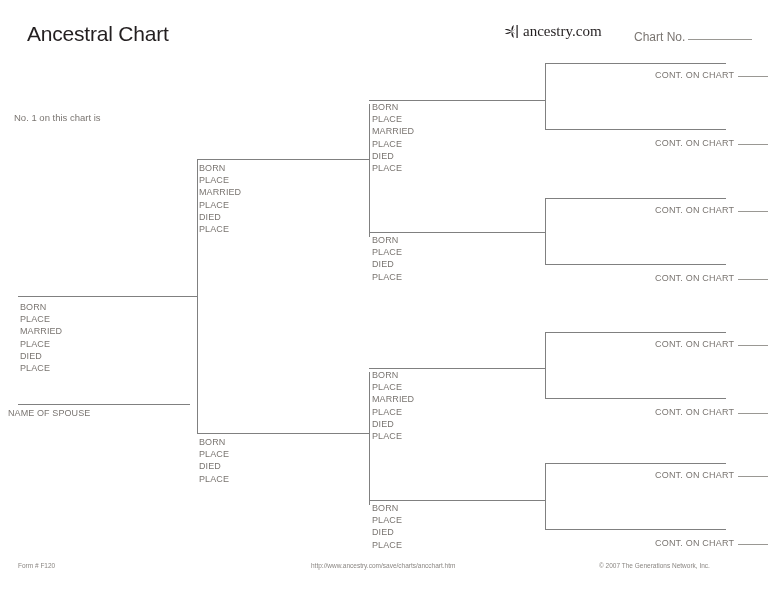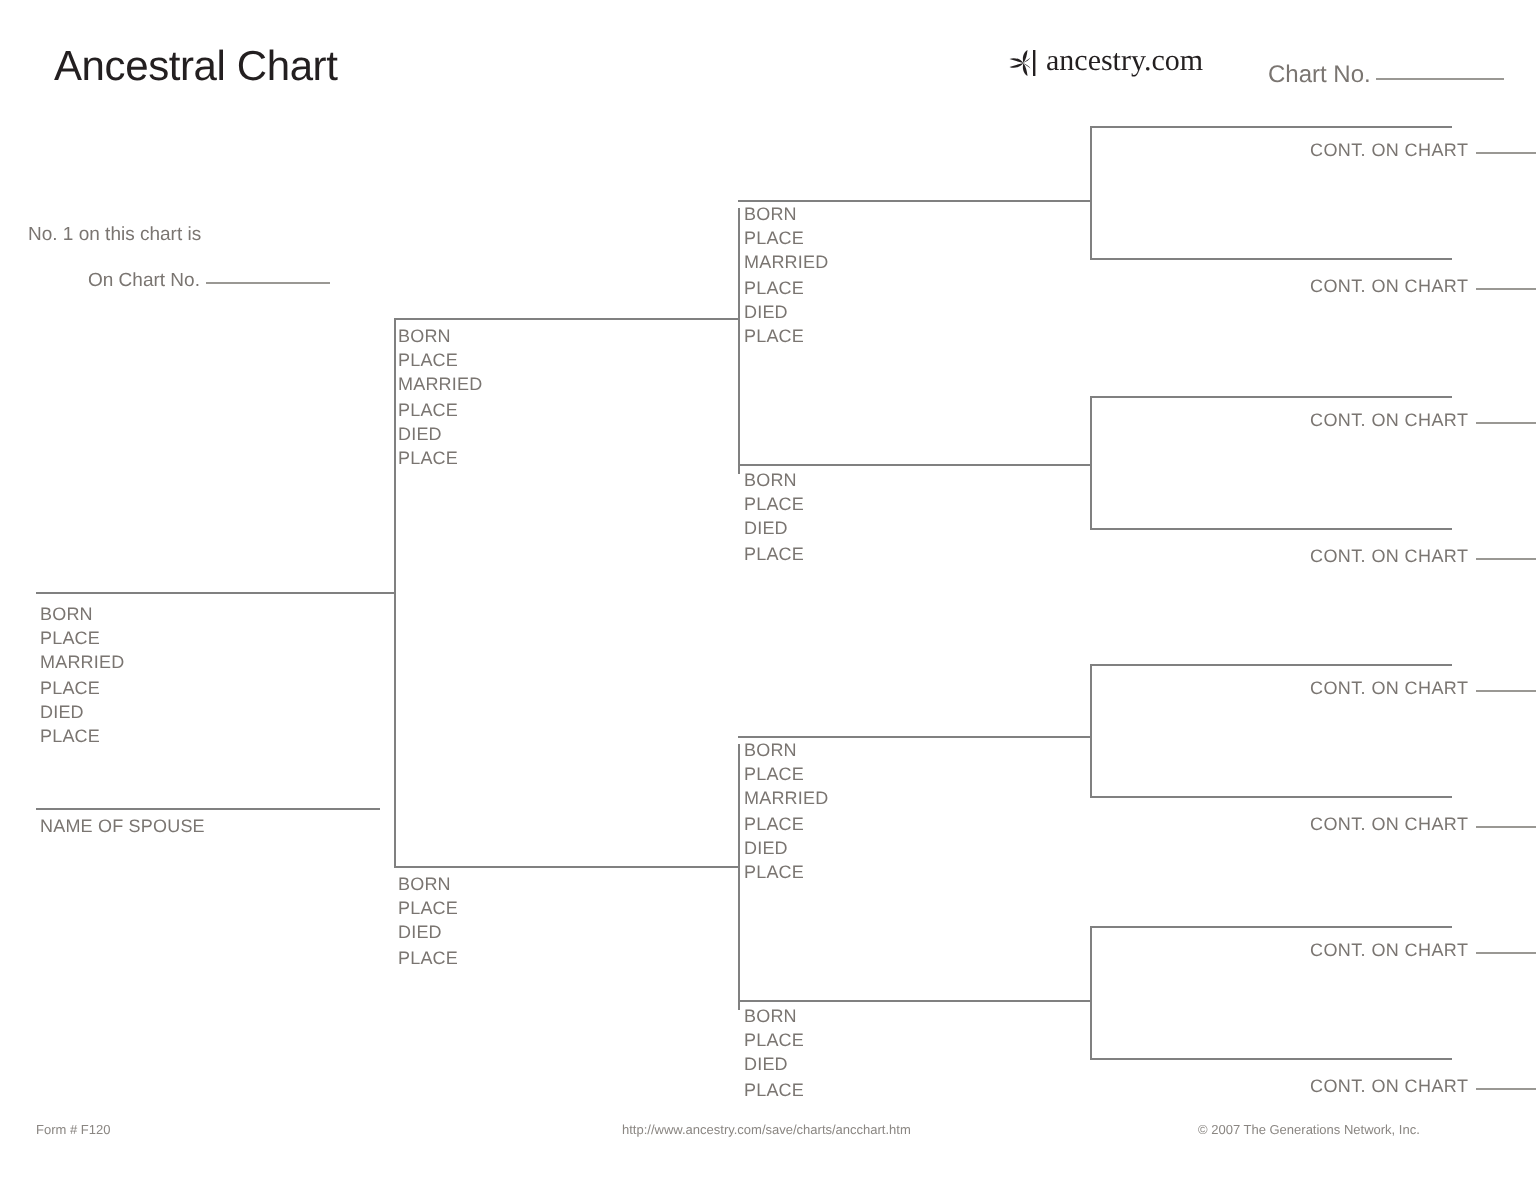--- a/index.html
+++ b/index.html
@@ -170,34 +170,33 @@
     </svg>
     <span class="logo-text"><span class="b">ancestry</span><span class="t">.com</span></span>
   </div>
 
   <div class="chartno">
     <span>Chart No.</span><span class="blank"></span>
   </div>
 
   <div class="note">
     <div>No. 1 on this chart is</div>
-    <div class="row2"><span>On Chart No.</span><span class="blank"></span></div>
   </div>
 
   <div class="hline" style="left:18px; top:296px; width:172px;"></div>
   <div class="fields" style="left:20px; top:301px;">
     <div>BORN</div>
     <div>PLACE</div>
     <div>MARRIED</div>
     <div>PLACE</div>
     <div>DIED</div>
     <div>PLACE</div>
   </div>
   <div class="hline" style="left:18px; top:404px; width:172px;"></div>
-  <div class="label-line" style="left:20px; top:408px;">NAME OF SPOUSE</div>
+  <div class="label-line" style="left:8px; top:408px;">NAME OF SPOUSE</div>
 
   <div class="hline" style="left:190px; top:296px; width:8px;"></div>
   <div class="vline" style="left:197px; top:159px; height:275px;"></div>
 
   <div class="hline" style="left:197px; top:159px; width:172px;"></div>
   <div class="fields" style="left:199px; top:162px;">
     <div>BORN</div>
     <div>PLACE</div>
     <div>MARRIED</div>
     <div>PLACE</div>

